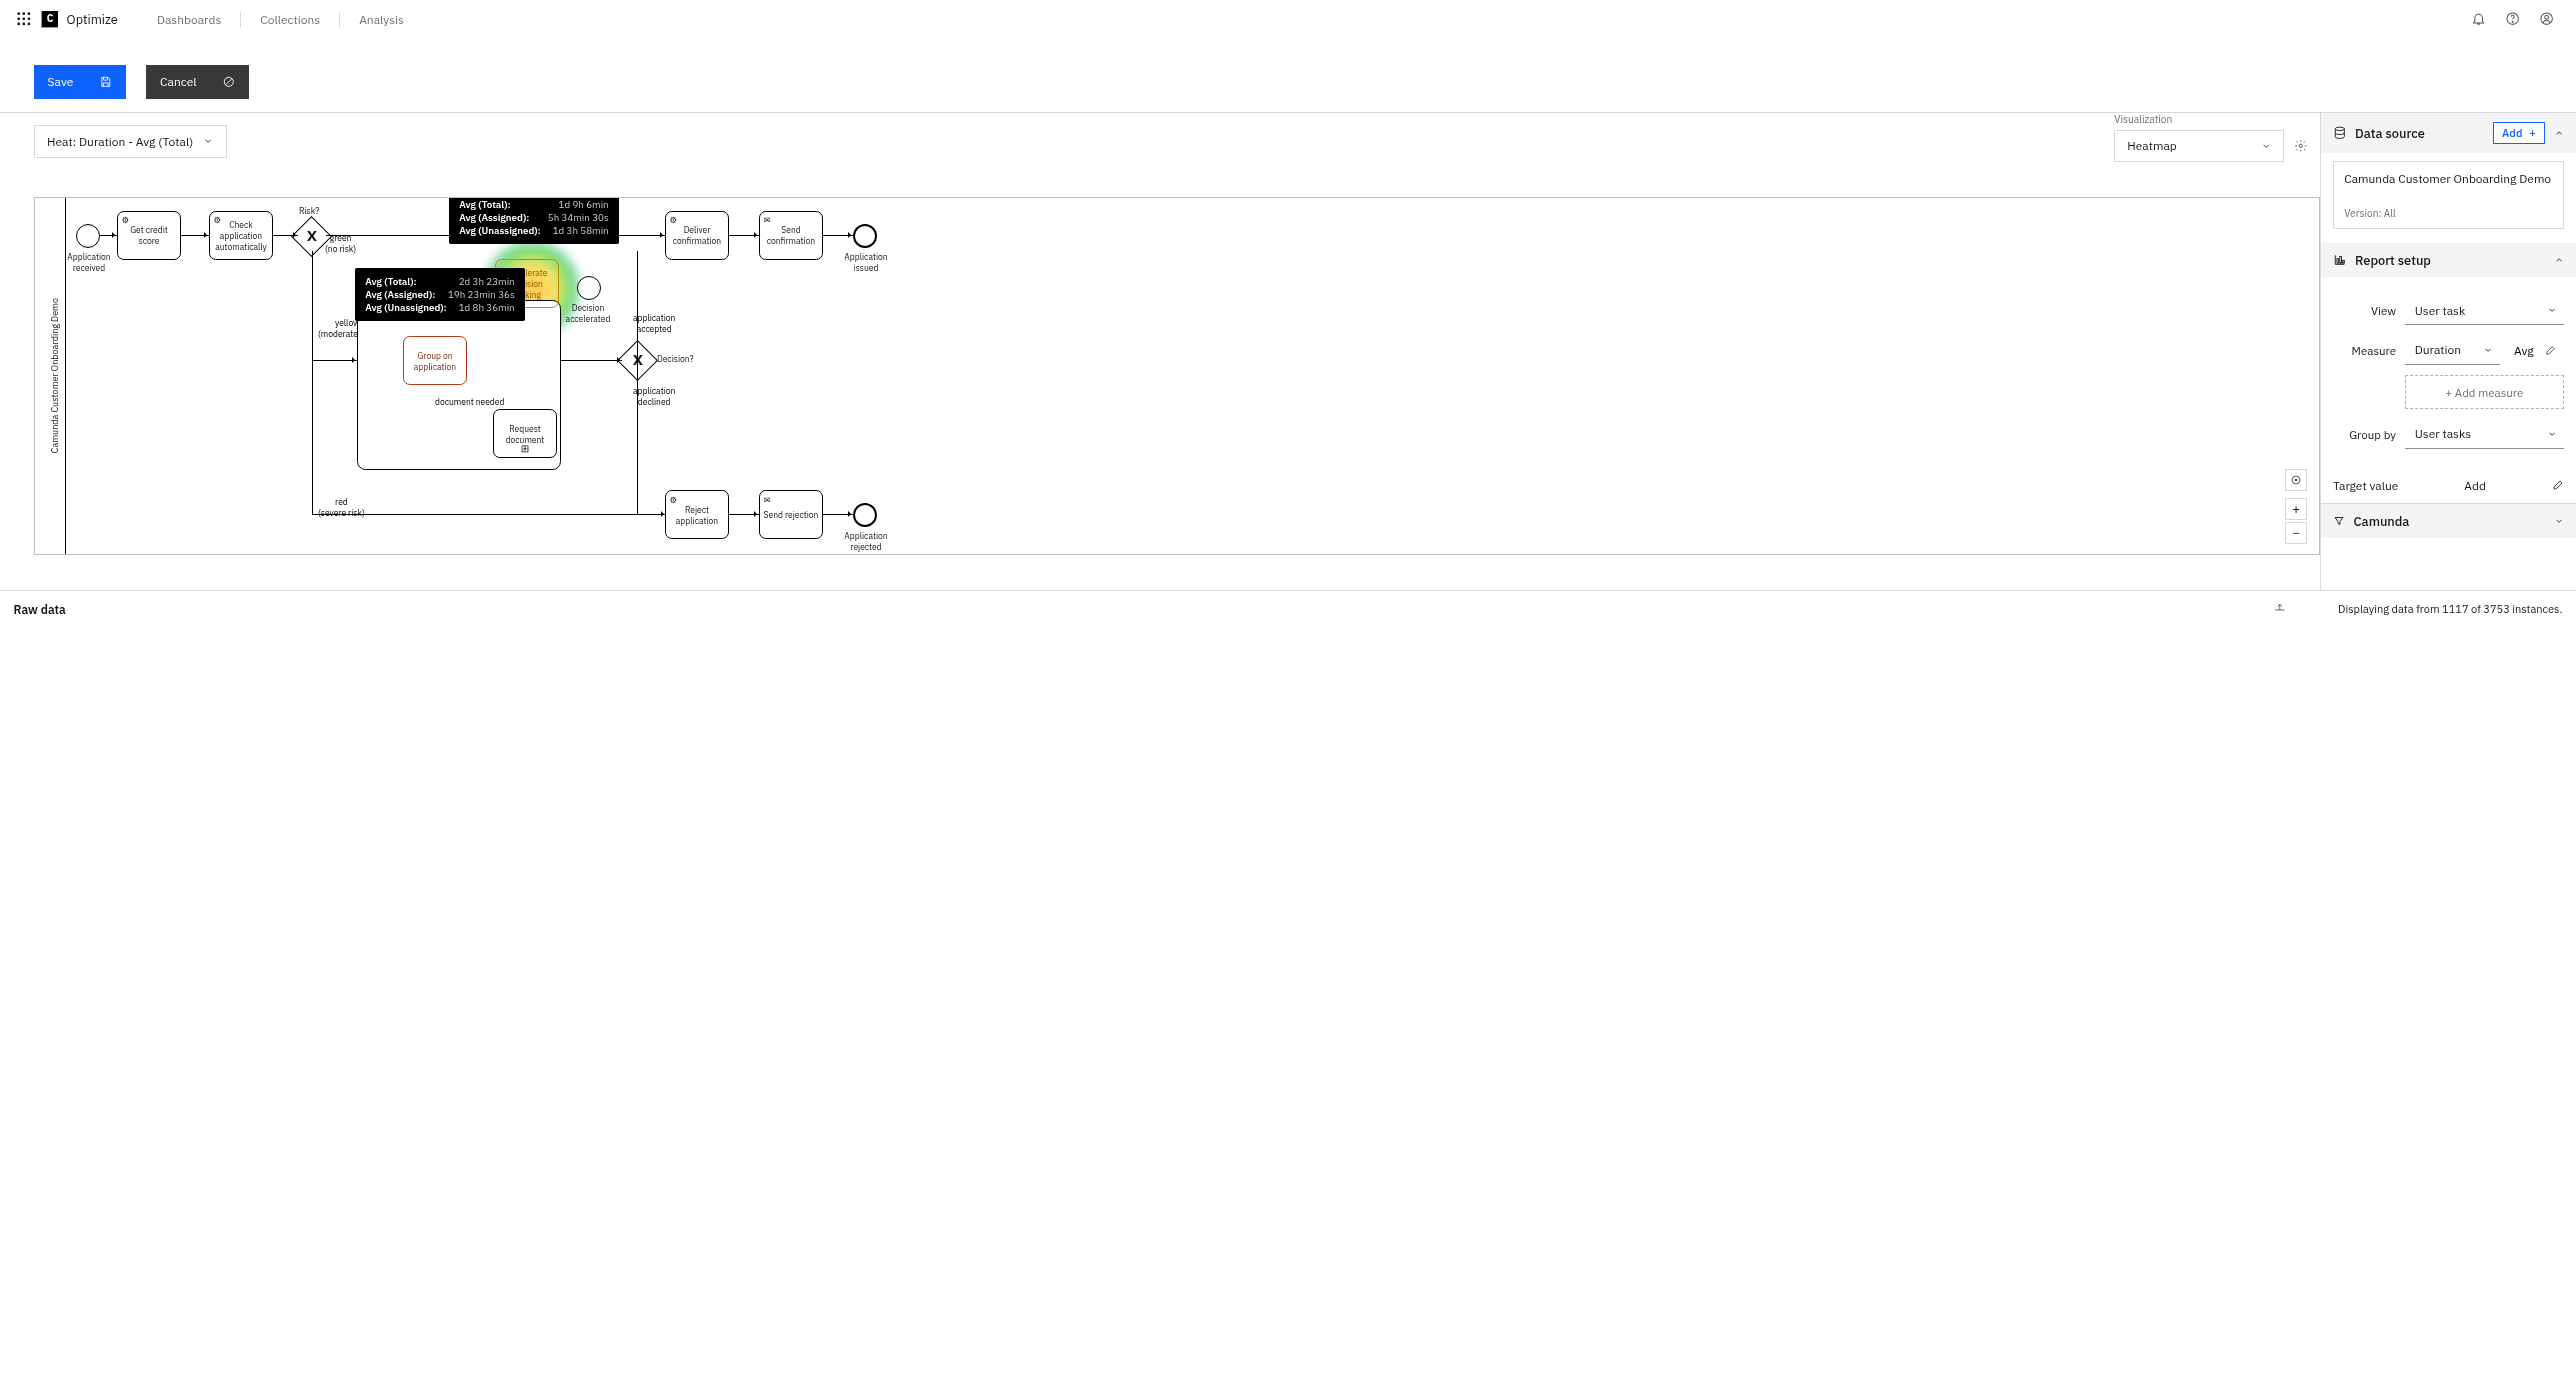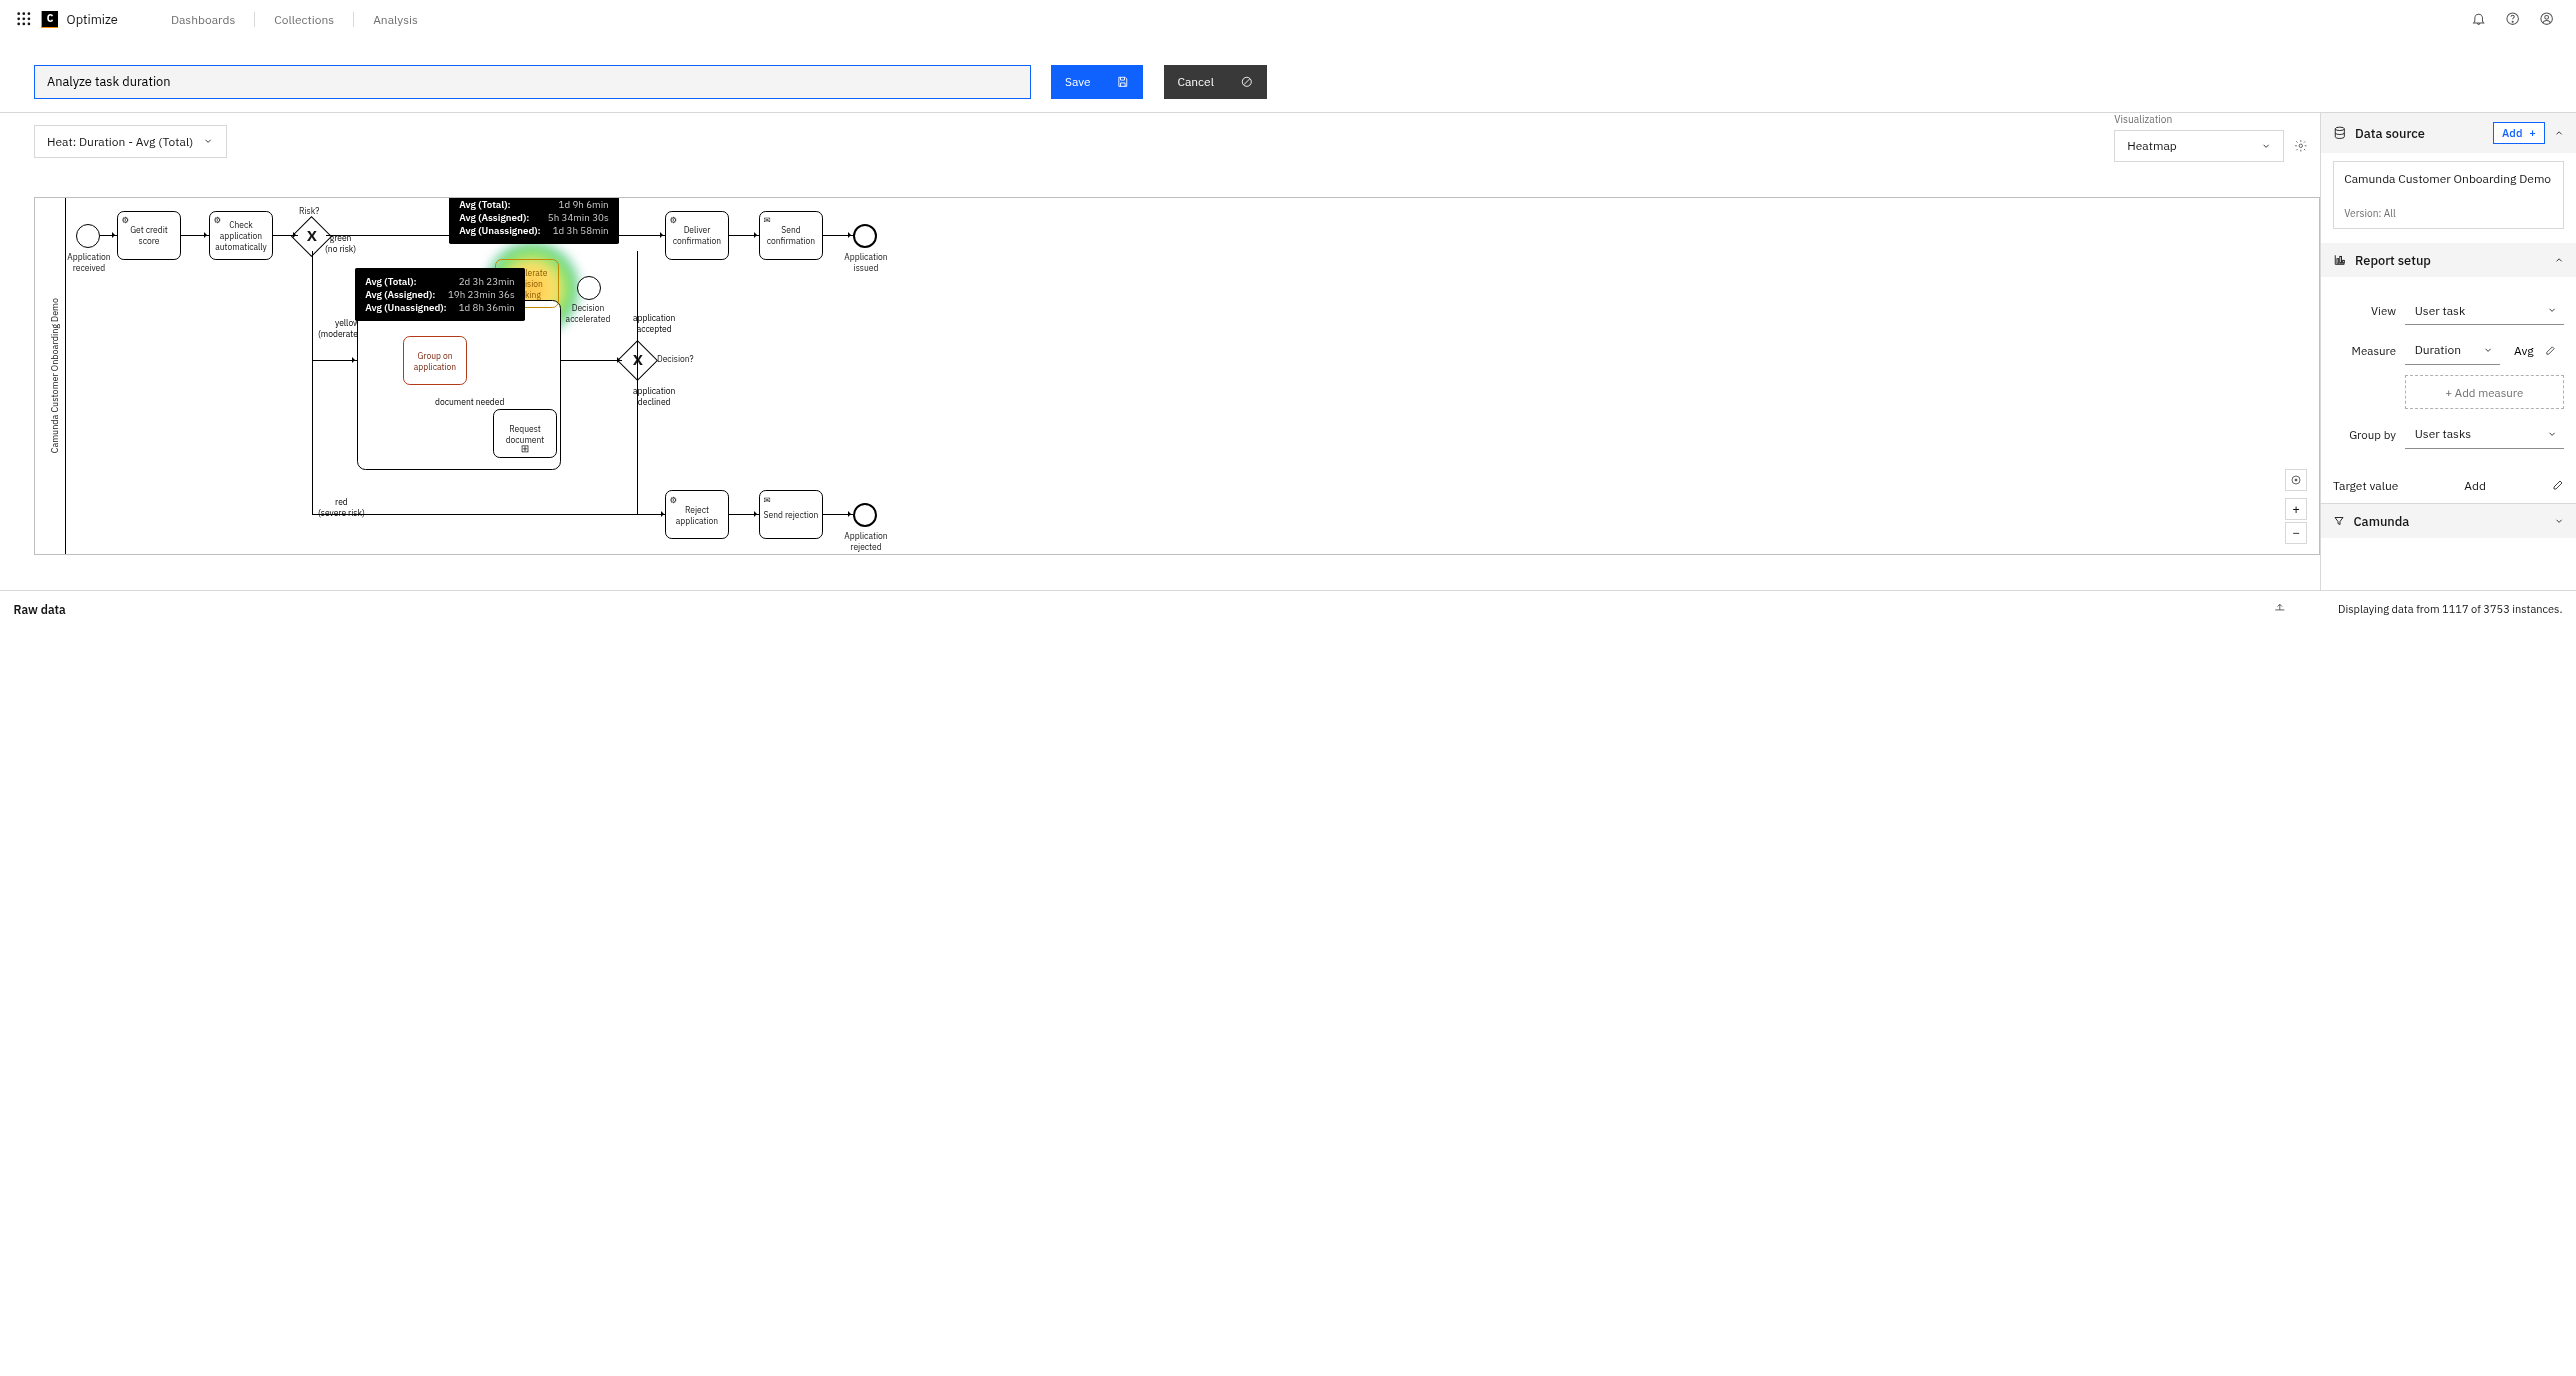--- a/index.html
+++ b/index.html
@@ -14,21 +14,21 @@
     --focus:#0f62fe;
   }
   *{box-sizing:border-box;font-family:"IBM Plex Sans",-apple-system,BlinkMacSystemFont,"Segoe UI",Arial,sans-serif}
   body{margin:0;font-size:12px;color:var(--text);background:#fff}
   svg{display:block}
 
   
   .topbar{height:39px;display:flex;align-items:center;padding:0 12px;border-bottom:0.9px solid #fff}
   .app-grid{width:24px;display:flex;justify-content:center}
   .logo{margin:0 8.5px 0 5.1px;width:17px;height:17px;background:#000;display:flex;align-items:center;justify-content:center;color:#fff;font-size:10.2px;font-weight:700;border:0.9px solid #ff8b00;border-top-width:0;border-right-width:0}
-  .brand{font-weight:400;font-size:12.8px;margin-right:34px}
+  .brand{font-weight:400;font-size:12.8px;margin-right:20px}
   .nav{display:flex;gap:0;color:var(--muted)}
   .nav-item{padding:0 19px;border-left:0.9px solid var(--border);cursor:pointer}
   .nav-item:first-child{border-left:none}
   .topbar .spacer{flex:1}
   .top-icon{width:34px;display:flex;justify-content:center;align-items:center;cursor:pointer;color:#525252}
 
   
   .header-zone{border-bottom:0.9px solid var(--border);padding:25.6px 34px 13.6px 34px}
   .title-row{display:flex;gap:20.4px;align-items:center}
   .title-input{flex:1;max-width:997px;height:34px;border:1.7px solid var(--focus);background:var(--panel-bg);padding:0 12px;font-size:12.8px;outline:none}
@@ -157,21 +157,20 @@
     <svg width="15.3" height="15.3" viewBox="0 0 24 24" fill="none" stroke="currentColor" stroke-width="1.6">
         <circle cx="12" cy="12" r="9"></circle>
         <circle cx="12" cy="10" r="3"></circle>
         <path d="M6 19c1-3 4-4 6-4s5 1 6 4"></path>
       </svg>
   </div>
 </div>
 
 <div class="header-zone">
   <div class="title-row">
-    <input class="title-input" value="Analyze task duration" style="">
     <button class="btn btn-primary">
       <span>Save</span>
       <svg width="13.6" height="13.6" viewBox="0 0 24 24" fill="none" stroke="#fff" stroke-width="1.6">
           <path d="M5 4h11l3 3v13H5z"></path>
           <path d="M8 4v5h7V4M8 20v-6h8v6"></path>
         </svg>
     </button>
     <button class="btn btn-dark">
       <span>Cancel</span>
       <svg width="13.6" height="13.6" viewBox="0 0 24 24" fill="none" stroke="#fff" stroke-width="1.6">

